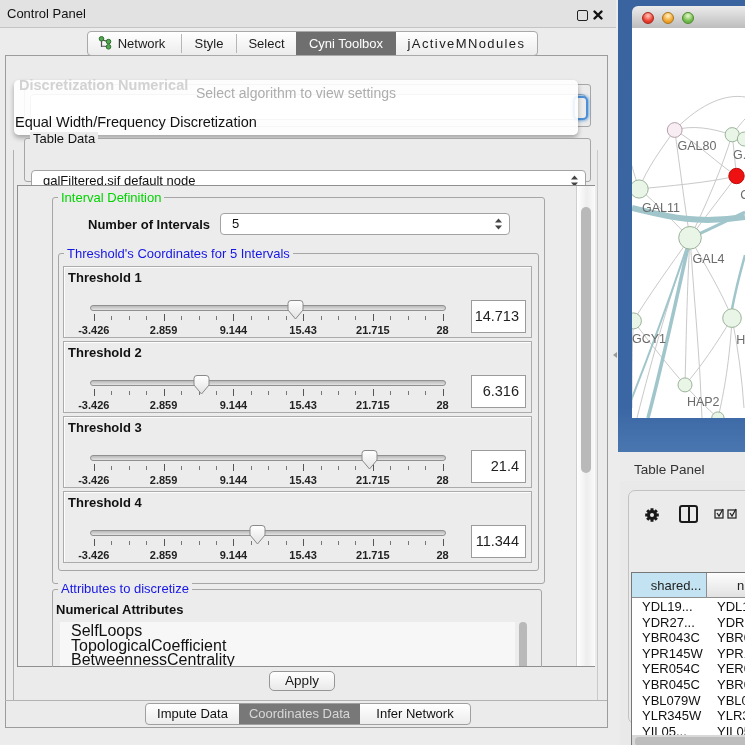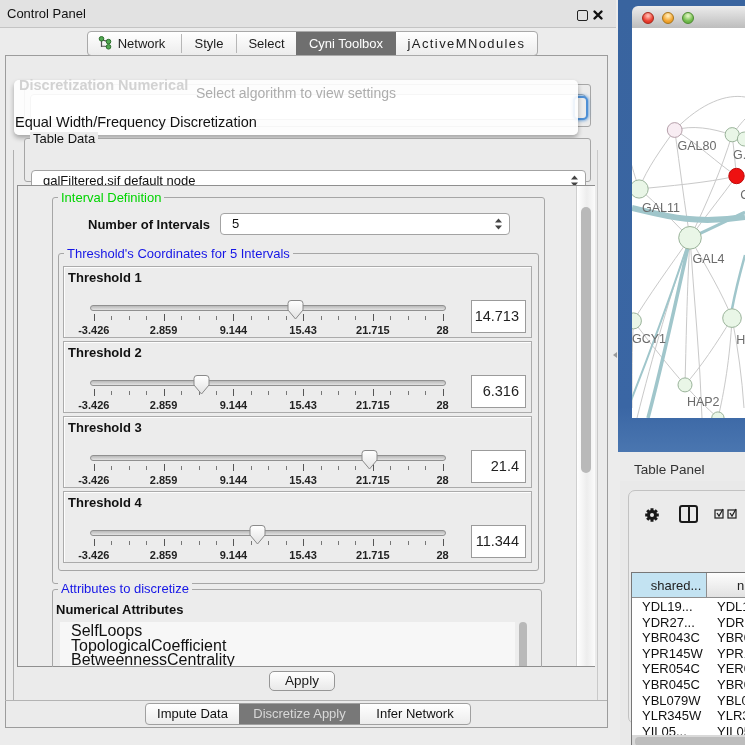--- a/index.html
+++ b/index.html
@@ -255,21 +255,21 @@
   <div class="abs" style="left:459px;top:0;width:8px;height:60px;background:#b9b9b9;border-radius:4px;"></div>
   <div class="abs" style="left:11px;top:2px;font-size:16px;color:#111;line-height:14.6px;">SelfLoops<br>TopologicalCoefficient<br>BetweennessCentrality</div>
 </div>
 
 <div class="abs" style="left:18px;top:667px;width:577px;height:33px;background:#ebebeb;"></div>
 
 <div class="abs" style="left:269px;top:671px;width:64px;height:18px;border:1px solid #969696;border-radius:5px;background:linear-gradient(#fefefe,#e9e9e9);text-align:center;line-height:18px;font-size:13.5px;color:#1a1a1a;">Apply</div>
 
 <div class="abs" style="left:145px;top:703px;width:324px;height:20px;border:1px solid #a0a0a0;border-radius:4px;background:linear-gradient(#ffffff,#ececec);overflow:hidden;font-size:13px;color:#111;">
   <div class="abs" style="left:0;top:0;width:93px;height:20px;line-height:20px;text-align:center;">Impute Data</div>
-  <div class="abs" style="left:93px;top:0;width:121px;height:20px;line-height:20px;text-align:center;background:#787878;color:#d8d8d8;">Discretize Apply</div>
+  <div class="abs" style="left:93px;top:0;width:121px;height:20px;line-height:20px;text-align:center;background:#787878;color:#d8d8d8;">Coordinates Data</div>
   <div class="abs" style="left:214px;top:0;width:110px;height:20px;line-height:20px;text-align:center;">Infer Network</div>
 </div>
 
 <div class="abs" style="left:612.5px;top:352px;width:0;height:0;border-top:3px solid transparent;border-bottom:3px solid transparent;border-right:4px solid #9a9a9a;"></div>
 
 <div class="abs" style="left:618px;top:0;width:127px;height:452px;background:linear-gradient(#39649f,#3a66a4 90%,#4a76b0);"></div>
 <div class="abs" style="left:632px;top:6px;width:113px;height:22px;background:linear-gradient(#ececec,#bdbdbd);border-radius:6px 0 0 0;border-bottom:1px solid #8e8e8e;"></div>
 <div class="abs" style="left:642px;top:12px;width:10px;height:10px;border-radius:50%;background:radial-gradient(circle at 50% 28%,#ffb3a8 10%,#ea3e30 60%,#d52b1e);border:0.5px solid #a5281c;"></div>
 <div class="abs" style="left:662px;top:12px;width:10px;height:10px;border-radius:50%;background:radial-gradient(circle at 50% 28%,#ffe7ae 10%,#f2a42f 60%,#df8f1b);border:0.5px solid #a8761a;"></div>
 <div class="abs" style="left:682px;top:12px;width:10px;height:10px;border-radius:50%;background:radial-gradient(circle at 50% 28%,#d8f0b8 10%,#72bd4e 60%,#5da63c);border:0.5px solid #4c8a30;"></div>

